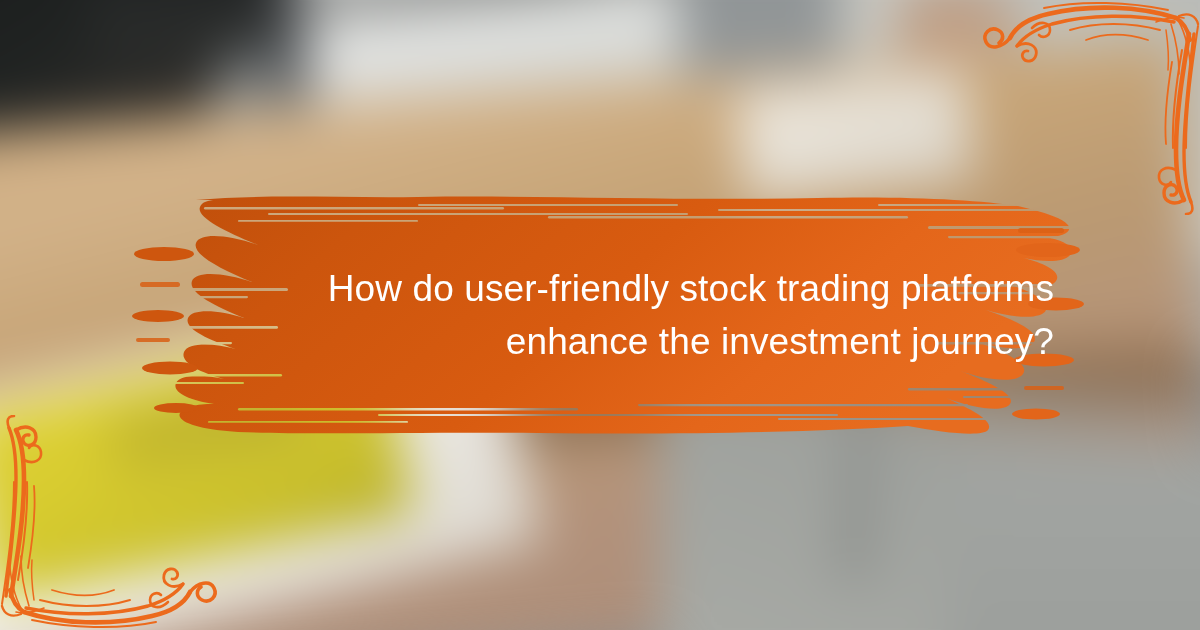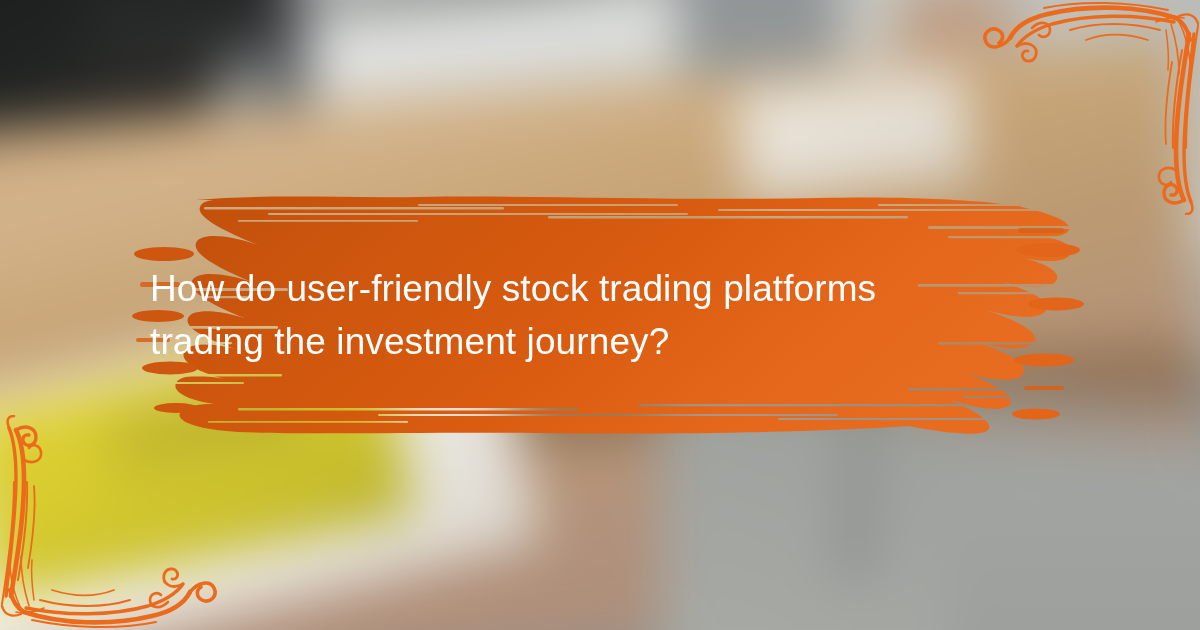--- a/index.html
+++ b/index.html
@@ -157,21 +157,21 @@
     width:968px; height:248px;
   }
   .banner svg { width:100%; height:100%; display:block; }
 
   .banner-text {
     position:absolute;
     left:150px; top:198px;
     width:904px; height:236px;
     display:flex;
     flex-direction:column;
-    align-items:flex-start;
+    align-items:flex-end;
     justify-content:center;
     gap:0;
     text-align:center;
   }
   .banner-text .line {
     color:#ffffff;
     font-family:"Liberation Sans", sans-serif;
     font-size:37px;
     font-weight:400;
     line-height:1.42;
@@ -372,16 +372,16 @@
         <rect x="22" y="90" width="40" height="5" rx="2.5"></rect>
         <rect x="18" y="146" width="34" height="4" rx="2"></rect>
         <rect x="900" y="36" width="46" height="5" rx="2.5"></rect>
         <rect x="906" y="194" width="40" height="4" rx="2"></rect>
       </g>
     </svg>
   </div>
 
   <div class="banner-text">
     <div class="line">How do user-friendly stock trading platforms</div>
-    <div class="line">trading the investment journey?</div>
+    <div class="line">enhance the investment journey?</div>
   </div>
 
 </div>
 
 </body></html>

